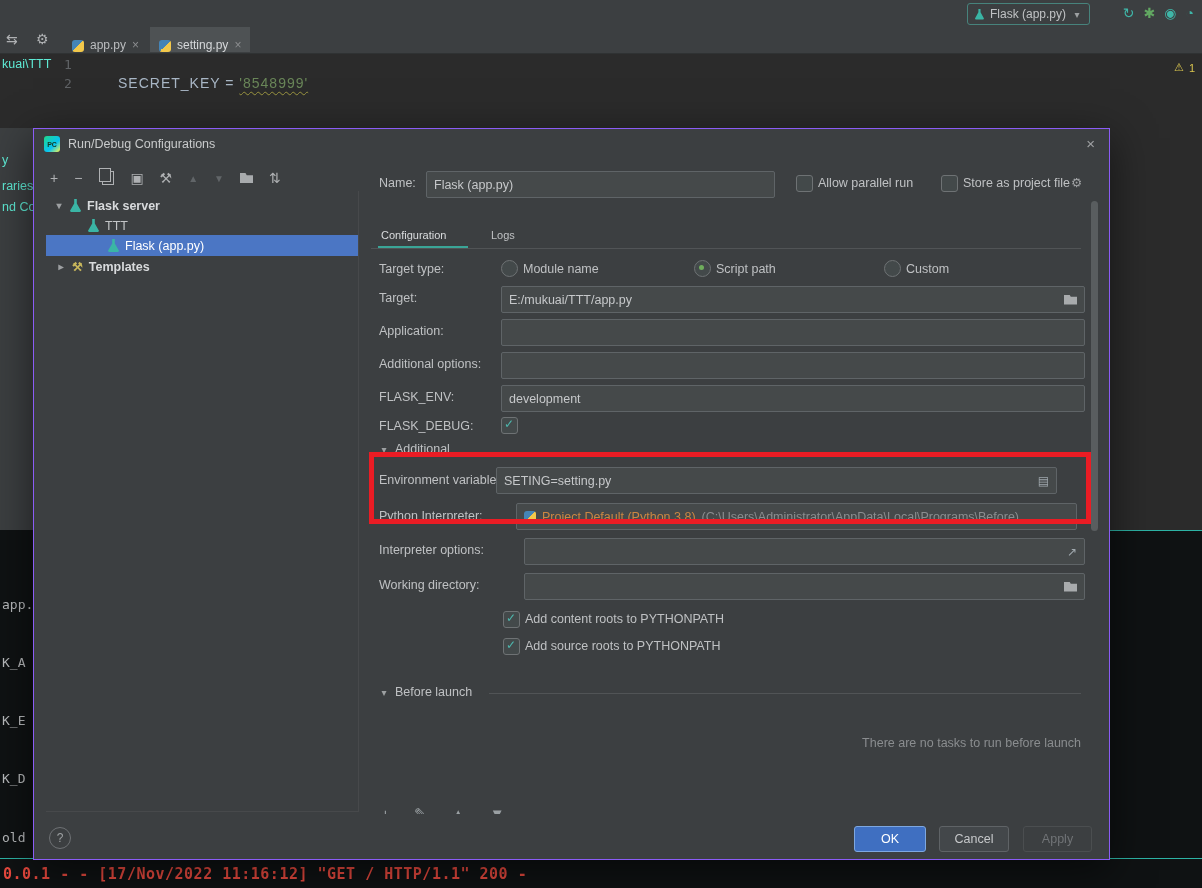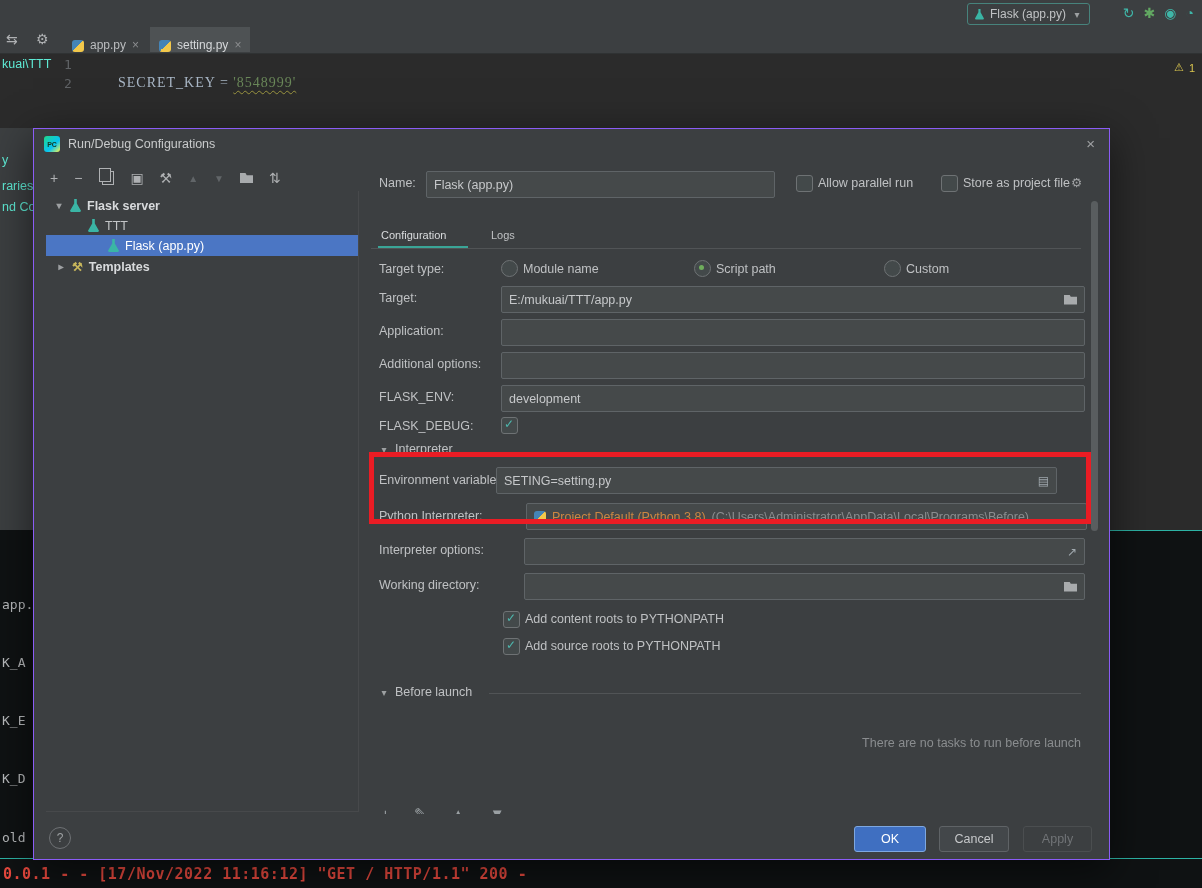--- a/index.html
+++ b/index.html
@@ -10,21 +10,21 @@
   .tbicons{position:absolute;right:8px;top:3px;display:flex;gap:9px;font-size:14px;line-height:20px;}
   .teal{color:#3fb6a8;} .green{color:#62a862;}
   .tabbar{position:absolute;left:0;top:27px;width:1202px;height:26px;background:#3c3f41;border-bottom:1px solid #2f3233;}
   .tab{position:absolute;top:0;height:25px;display:flex;align-items:flex-end;gap:6px;padding:0 9px;font-size:12px;color:#bbbdbf;}
   .tab .x{color:#8b8d8f;font-size:12px;}
   .tab.active{background:#4e5254;color:#d6d8da;}
   .pyico{width:12px;height:12px;border-radius:3px;background:linear-gradient(135deg,#4584b6 50%,#f2c84b 50%);flex:none;}
   .barico{color:#afb1b3;font-size:14px;line-height:25px;}
   
   .lnum{position:absolute;color:#606366;font-size:13px;font-family:"DejaVu Sans Mono",monospace;}
-  .codeline{position:absolute;left:118px;top:75px;font-size:14px;font-family:Liberation Serif, serif;letter-spacing:1px;color:#a9b7c6;white-space:pre;}
+  .codeline{position:absolute;left:118px;top:75px;font-size:14px;font-family:Liberation Sans, sans-serif;letter-spacing:1px;color:#a9b7c6;white-space:pre;}
   .str{color:#6a8759;text-decoration:underline wavy #9a9440 1px;text-underline-offset:3px;}
   .warn{position:absolute;color:#d9c54f;font-size:11px;}
   
   .panelstrip{position:absolute;left:0;top:128px;width:33px;height:402px;background:#3c3f41;}
   .dark{position:absolute;background:#0f1213;}
   .treefrag{position:absolute;left:2px;width:31px;overflow:hidden;font-size:12.5px;color:#5eead4;white-space:pre;z-index:2;}
   .fragcol{position:absolute;left:2px;top:556px;width:31px;height:300px;overflow:hidden;font-family:"DejaVu Sans Mono",monospace;font-size:13px;line-height:19.4px;color:#b9bbbd;white-space:pre;z-index:2;}
   .tealline{position:absolute;background:#2db3a5;}
   .consoleline{position:absolute;left:3px;top:865px;font-family:"DejaVu Sans Mono",monospace;font-size:15px;font-weight:bold;letter-spacing:.5px;color:#e8493e;white-space:pre;z-index:2;}
   .rightfrag{position:absolute;left:1051px;top:714px;font-family:"DejaVu Sans Mono",monospace;font-size:13px;color:#e8493e;z-index:2;}
@@ -224,32 +224,32 @@
   <span class="lbl" style="left:345px;top:261px;">FLASK_ENV:</span>
   <div class="field" style="left:467px;top:256px;width:568px;">
     <span>development</span>
   </div>
 
   <span class="lbl" style="left:345px;top:290px;">FLASK_DEBUG:</span>
   <span class="cb on" style="left:467px;top:288px;"></span>
 
   <div class="sechdr" style="left:345px;top:313px;">
     <span class="chev">▾</span>
-    <span>Interpreter</span>
+    <span>Additional</span>
   </div>
 
   <span class="lbl" style="left:345px;top:344px;">Environment variables:</span>
   <div class="field" style="left:462px;top:338px;width:545px;">
     <span>SETING=setting.py</span>
     <span class="sp"></span>
     <span class="fico">▤</span>
   </div>
 
   <span class="lbl" style="left:345px;top:380px;">Python Interpreter:</span>
-  <div class="field" style="left:492px;top:374px;width:545px;">
+  <div class="field" style="left:482px;top:374px;width:545px;">
     <span class="pyico"></span>
     <span class="orange">Project Default (Python 3.8)</span>
     <span class="dim">(C:\Users\Administrator\AppData\Local\Programs\Before)</span>
   </div>
 
   <span class="lbl" style="left:345px;top:414px;">Interpreter options:</span>
   <div class="field" style="left:490px;top:409px;width:545px;">
     <span></span>
     <span class="sp"></span>
     <span class="fico">↗</span>

